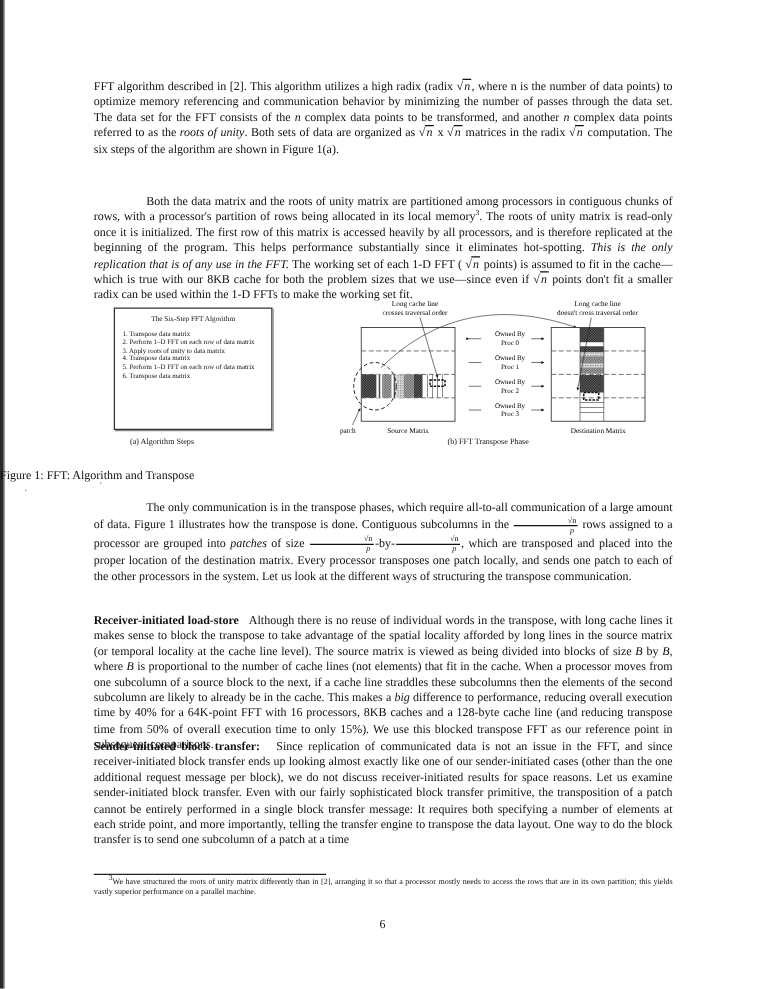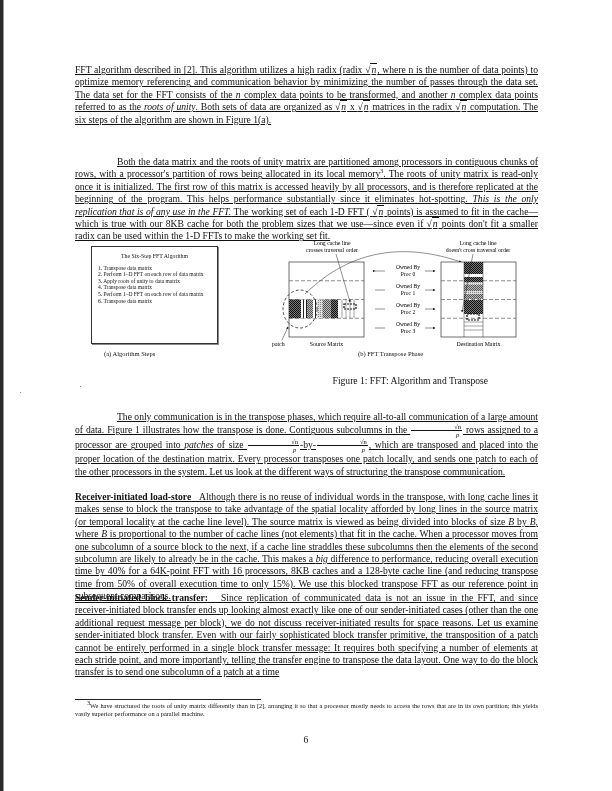--- a/index.html
+++ b/index.html
@@ -1,42 +1,42 @@
 <!DOCTYPE html>
 <html><head>
 <meta charset="utf-8">
 <style>
   html, body { margin: 0; padding: 0; background: #fff; }
   body { width: 612px; height: 791px; position: relative; overflow: hidden; font-family: "Liberation Serif", "DejaVu Serif", serif; color: #111; }
   .edge { position: absolute; left: 0; top: 0; width: 3px; height: 791px; background: #2a2a2a; }
   .edge2 { position: absolute; left: 3px; top: 0; width: 1px; height: 791px; background: #999; }
   .text { position: absolute; left: 75px; width: 463px; font-size: 9.6px; line-height: 12.4px; text-align: justify; }
-  .text p { margin: 0; text-decoration: underline; }
+  .text p { margin: 0; }
   .indent { text-indent: 42px; }
   .sqrt { white-space: nowrap; }
   .sqrt .rad { border-top: 0.8px solid #111; padding: 0 1px; font-style: italic; }
   i, em { font-style: italic; }
   b { font-weight: bold; }
   .frac { display: inline-block; vertical-align: middle; text-align: center; font-size: 6.5px; line-height: 7px; margin: 0 1px; }
   .frac .num { display: block; border-bottom: 0.6px solid #111; padding: 0 1px; }
   .frac .den { display: block; font-style: italic; }
   sup { font-size: 6px; line-height: 0; }
   #p1 { top: 64px; }
   #p2 { top: 156px; }
   #fig { position: absolute; left: 0; top: 0; width: 612px; height: 400px; }
   .algo-box { position: absolute; left: 91px; top: 246px; width: 125px; height: 96px; border: 0.8px solid #333; box-shadow: 1px 1px 0 #888; font-size: 5.5px; line-height: 6.6px; }
   .algo-title { text-align: center; margin-top: 6px; margin-bottom: 5px; font-size: 5.8px; }
   .algo-list { margin: 0; padding: 0 0 0 6px; list-style: none; }
   .algo-list li { margin: 0; padding-left: 7px; text-indent: -7px; }
   .cap-a { position: absolute; left: 104px; top: 350px; font-size: 6.5px; }
   .cap-b { position: absolute; left: 358px; top: 350px; font-size: 6.5px; }
-  .fig-caption { position: absolute; left: 0; width: 488px; top: 375px; text-align: right; font-size: 9.6px; }
+  .fig-caption { position: absolute; left: 0; width: 488px; top: 375px; text-align: left; font-size: 9.6px; }
   .svg-fig { position: absolute; left: 0; top: 0; }
   .svg-fig text { font-family: "Liberation Serif", "DejaVu Serif", serif; }
-  #p3 { top: 411px; }
+  #p3 { top: 401px; }
   #p4 { top: 491px; }
   #p5 { top: 592px; }
   .fn-rule { position: absolute; left: 75px; top: 699px; width: 186px; height: 0; border-top: 0.8px solid #222; }
   .footnote { position: absolute; left: 75px; width: 463px; top: 702px; font-size: 6.4px; line-height: 8.2px; text-align: justify; }
   .footnote p { margin: 0; text-indent: 12px; }
   .page-num { position: absolute; left: 0; width: 612px; top: 734px; text-align: center; font-size: 9.6px; }
   .dot { position: absolute; width: 1px; height: 1px; background: #888; }
 </style>
 </head>
 <body>

